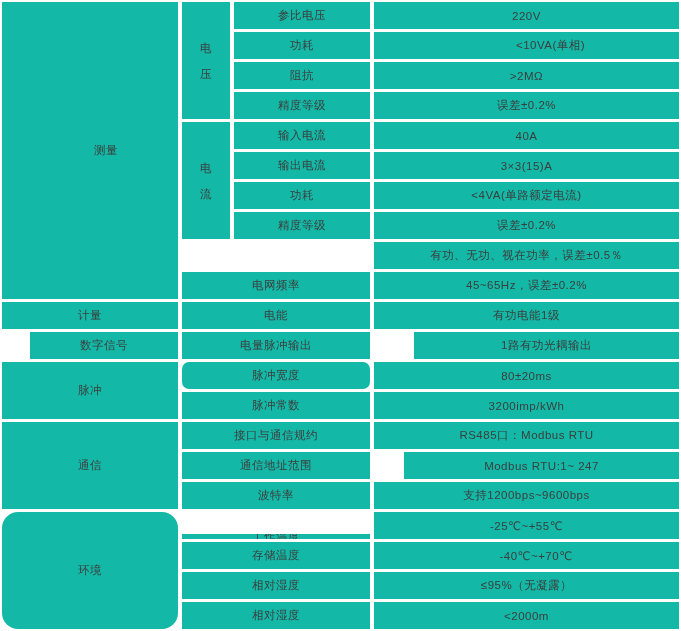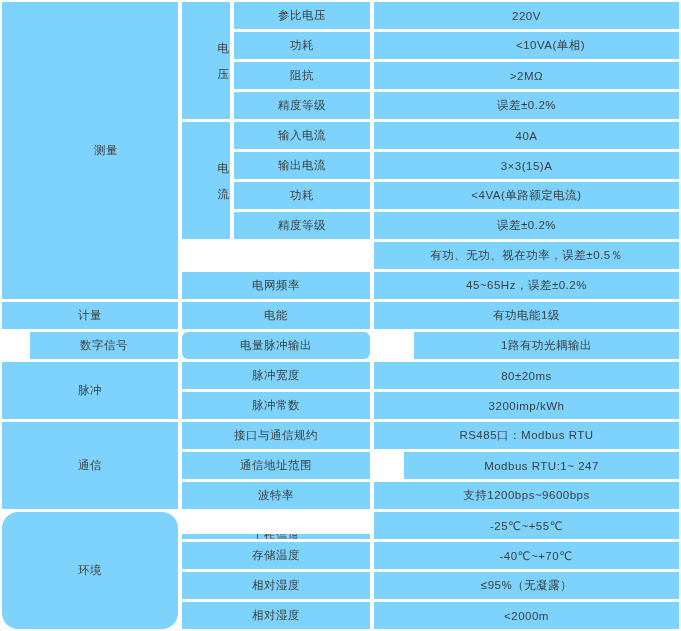--- a/index.html
+++ b/index.html
@@ -13,42 +13,42 @@
     height: 631px;
     box-sizing: border-box;
     background: #ffffff;
     display: grid;
     grid-template-columns: 176px 48px 136px 305px;
     grid-template-rows: repeat(21, 27px);
     gap: 3px 4px;
     padding: 2px;
   }
   .cell {
-    background: #7dd3fc;
+    background: #14b8a6;
     display: flex;
     align-items: center;
     justify-content: center;
     font-size: 11.5px;
     color: #3d3d3d;
     letter-spacing: 0.5px;
     overflow: hidden;
     white-space: nowrap;
   }
   .cell.sub { white-space: normal; }
   .vstack {
     display: inline-block;
     width: 1.15em;
     text-align: center;
     word-break: break-all;
     line-height: 26px;
     white-space: normal;
   }
   
   .c1 { grid-column: 1; }
-  .c2 { grid-column: 2; justify-content: flex-end; }
+  .c2 { grid-column: 2; }
   .c3 { grid-column: 3; }
   .c4 { grid-column: 4; }
   .c23 { grid-column: 2 / span 2; }
 </style>
 </head>
 <body>
 
 <div class="spec-table">
 
   <div class="cell c1" style="grid-row:1 / span 10;padding-left:32px;">测量</div>
@@ -69,22 +69,22 @@
   <div class="cell c3" style="grid-row:2;">功耗</div>
   <div class="cell c3" style="grid-row:3;">阻抗</div>
   <div class="cell c3" style="grid-row:4;">精度等级</div>
   <div class="cell c3" style="grid-row:5;">输入电流</div>
   <div class="cell c3" style="grid-row:6;">输出电流</div>
   <div class="cell c3" style="grid-row:7;">功耗</div>
   <div class="cell c3" style="grid-row:8;">精度等级</div>
 
   <div class="cell c23" style="grid-row:10;">电网频率</div>
   <div class="cell c23" style="grid-row:11;">电能</div>
-  <div class="cell c23" style="grid-row:12;border-radius:6px;">电量脉冲输出</div>
-  <div class="cell c23" style="grid-row:13;">脉冲宽度</div>
+  <div class="cell c23" style="grid-row:12;">电量脉冲输出</div>
+  <div class="cell c23" style="grid-row:13;border-radius:7px;">脉冲宽度</div>
   <div class="cell c23" style="grid-row:14;">脉冲常数</div>
   <div class="cell c23" style="grid-row:15;">接口与通信规约</div>
   <div class="cell c23" style="grid-row:16;">通信地址范围</div>
   <div class="cell c23" style="grid-row:17;">波特率</div>
   <div class="cell c23" style="grid-row:18;margin-top:22px;">工作温度</div>
   <div class="cell c23" style="grid-row:19;text-align:right;">存储温度</div>
   <div class="cell c23" style="grid-row:20;">相对湿度</div>
   <div class="cell c23" style="grid-row:21;">相对湿度</div>
 
   <div class="cell c4" style="grid-row:1;">220V</div>

